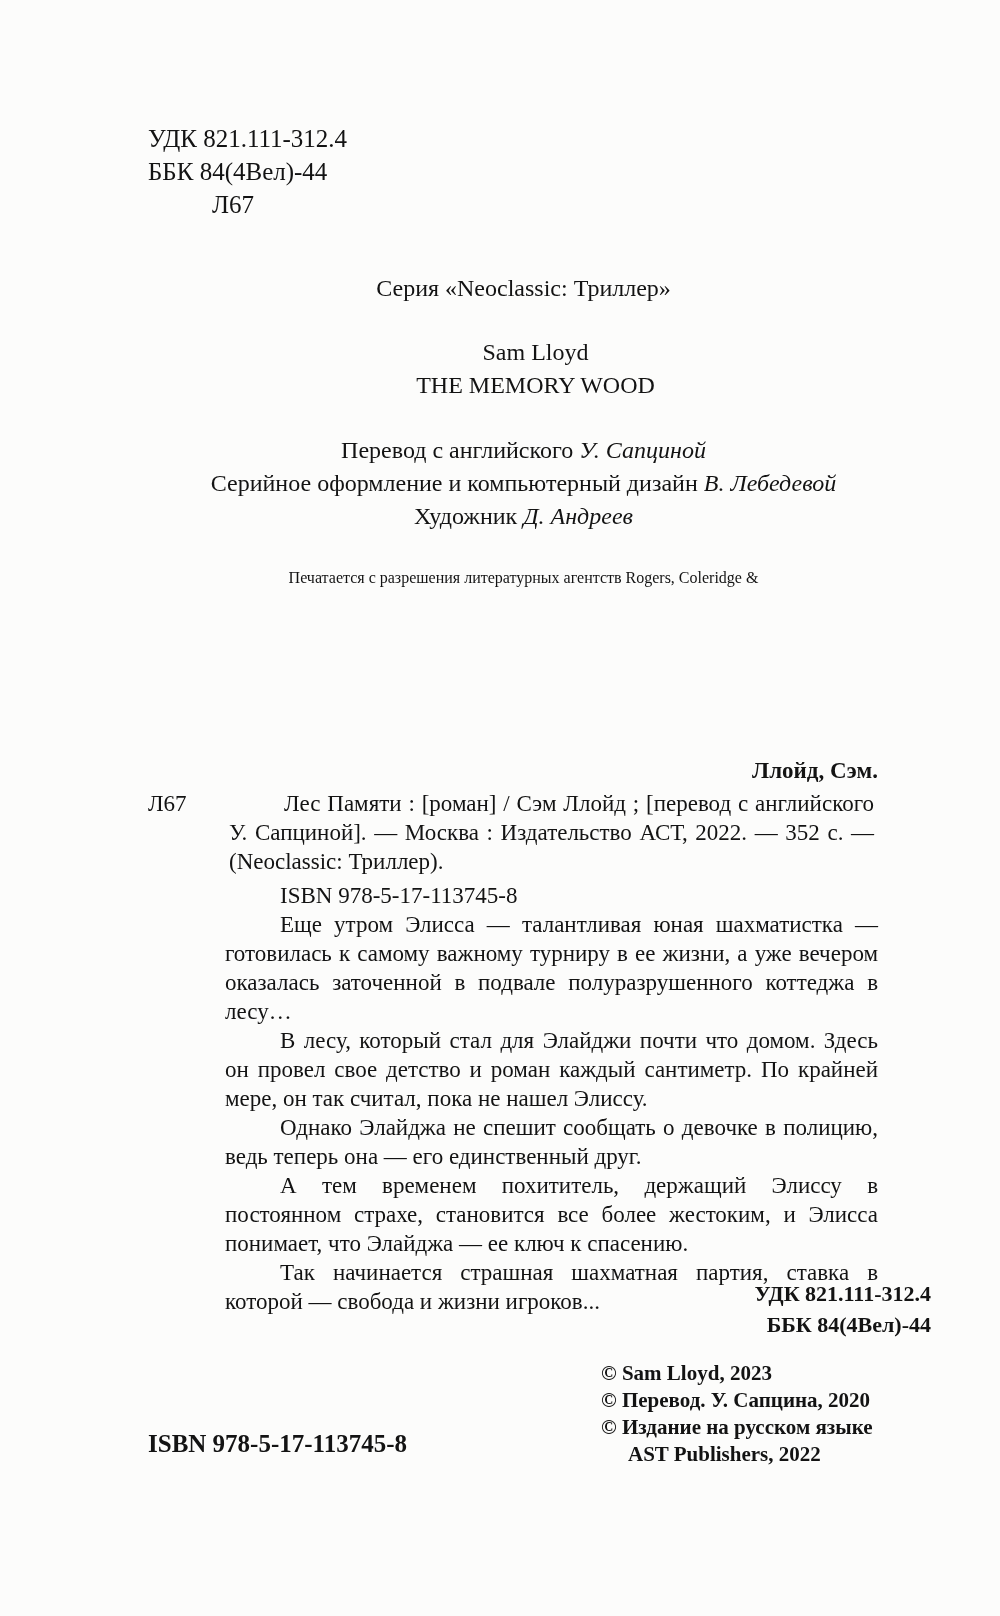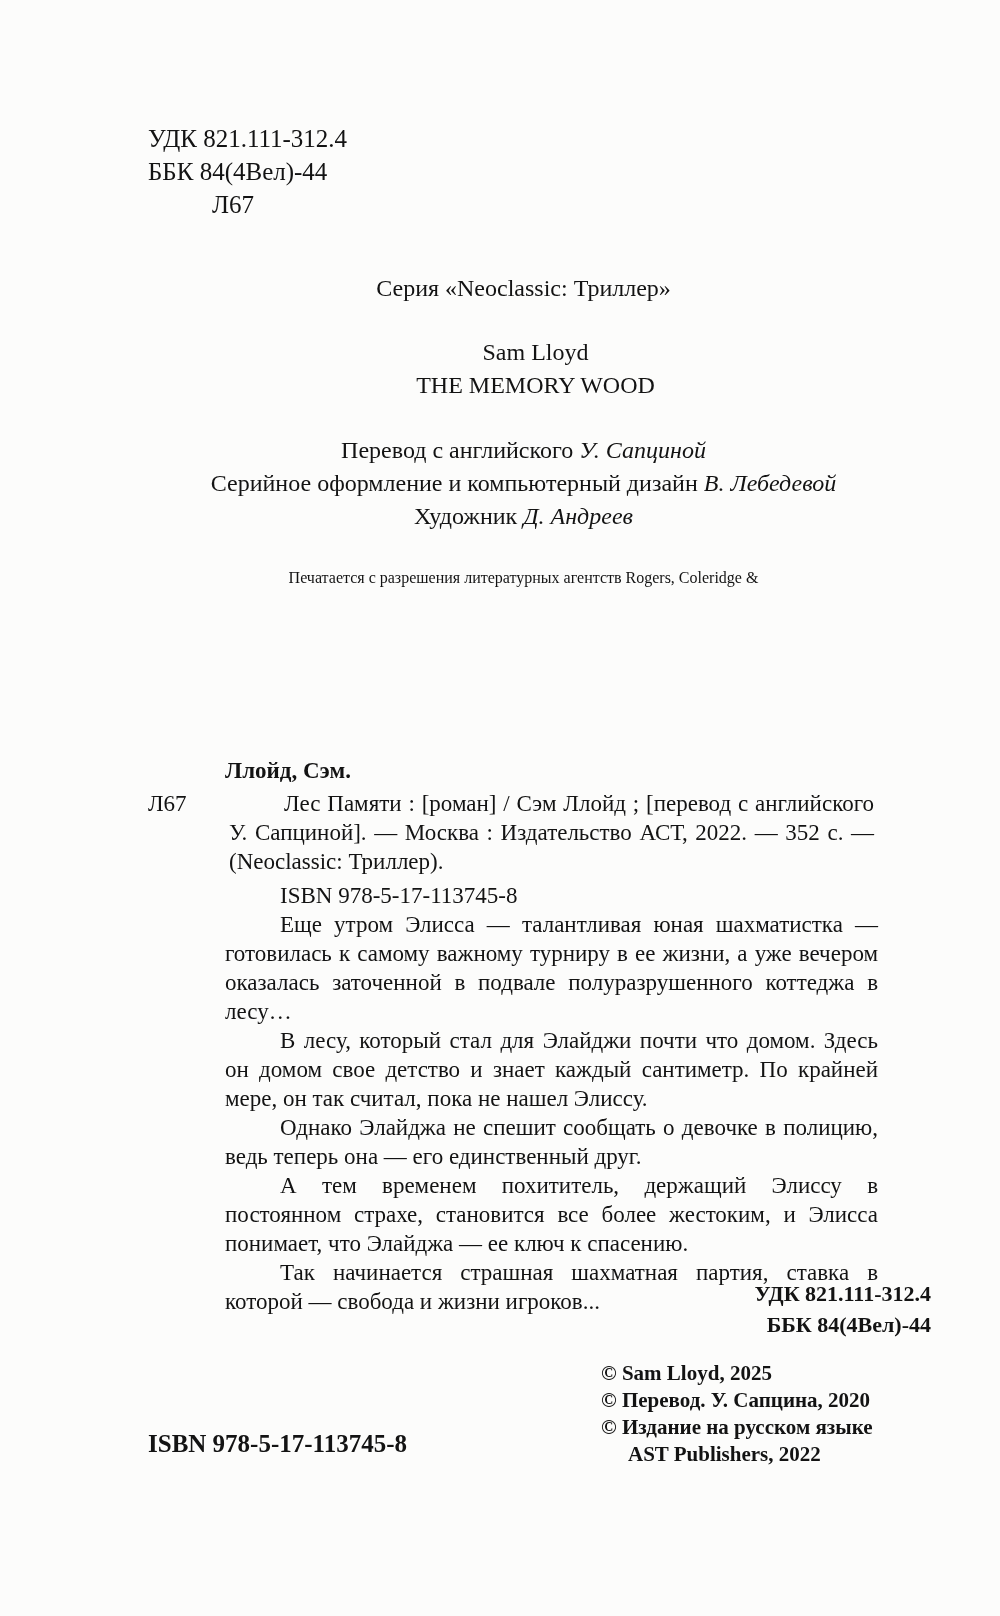--- a/index.html
+++ b/index.html
@@ -44,21 +44,21 @@
 
   
   .card-column {
     position: absolute;
     left: 225px;
     width: 653px;
     top: 756px;
     font-size: 23px;
     line-height: 29px;
   }
-  .card-author { font-weight: bold; }
+  .card-author { font-weight: bold; text-align: right; }
   .card-entry { position: relative; }
   .shelf-code {
     position: absolute;
     left: -77px;
     top: 0;
   }
   .card-desc {
     margin: 4px;
     text-indent: 55px;
     text-align: justify;
@@ -140,33 +140,33 @@
 
   <div class="card-column">
     <div class="card-author">Ллойд, Сэм.</div>
     <div class="card-entry">
       <span class="shelf-code">Л67</span>
       <p class="card-desc">Лес Памяти : [роман] / Сэм Ллойд ; [перевод с английского У. Сапциной]. — Москва : Издательство АСТ, 2022. — 352 с. — (Neoclassic: Триллер).</p>
       <p class="card-isbn">ISBN 978-5-17-113745-8</p>
     </div>
     <div class="annotation">
       <p>Еще утром Элисса — талантливая юная шахматистка — готовилась к самому важному турниру в ее жизни, а уже вечером оказалась заточенной в подвале полуразрушенного коттеджа в лесу…</p>
-      <p>В лесу, который стал для Элайджи почти что домом. Здесь он домом свое детство и знает каждый сантиметр. По крайней мере, он так считал, пока не нашел Элиссу.</p>
+      <p>В лесу, который стал для Элайджи почти что домом. Здесь он провел свое детство и роман каждый сантиметр. По крайней мере, он так считал, пока не нашел Элиссу.</p>
       <p>Однако Элайджа не спешит сообщать о девочке в полицию, ведь теперь она — его единственный друг.</p>
       <p>А тем временем похититель, держащий Элиссу в постоянном страхе, становится все более жестоким, и Элисса понимает, что Элайджа — ее ключ к спасению.</p>
       <p>Так начинается страшная шахматная партия, ставка в которой — свобода и жизни игроков...</p>
     </div>
   </div>
 
   <div class="bottom-codes">
     <div>УДК 821.111-312.4</div>
     <div>ББК 84(4Вел)-44</div>
   </div>
 
   <div class="copyright-block">
-    <div class="copyright-line">© Sam Lloyd, 2025</div>
+    <div class="copyright-line">© Sam Lloyd, 2023</div>
     <div class="copyright-line">© Перевод. У. Сапцина, 2020</div>
     <div class="copyright-line">© Издание на русском языке AST Publishers, 2022</div>
   </div>
 
   <div class="isbn-bottom">ISBN 978-5-17-113745-8</div>
 
 </div>
 
 </body></html>

